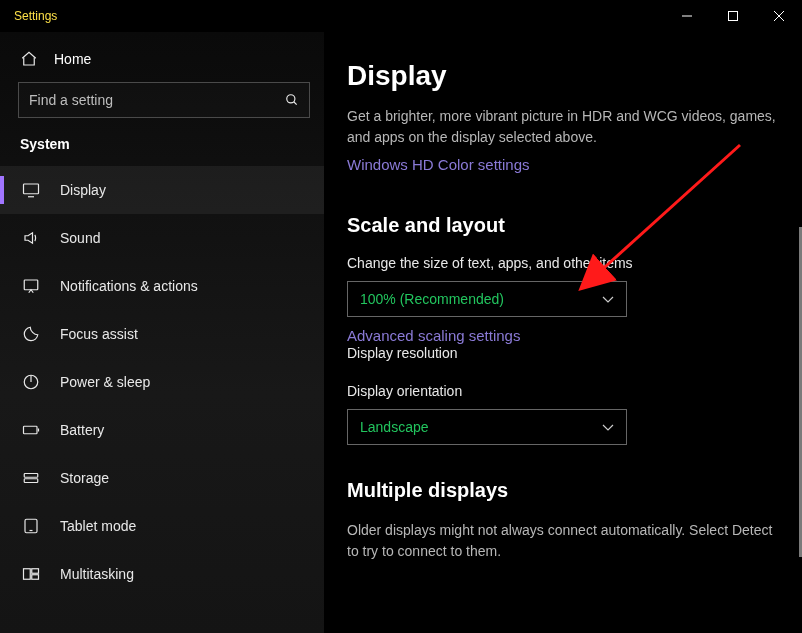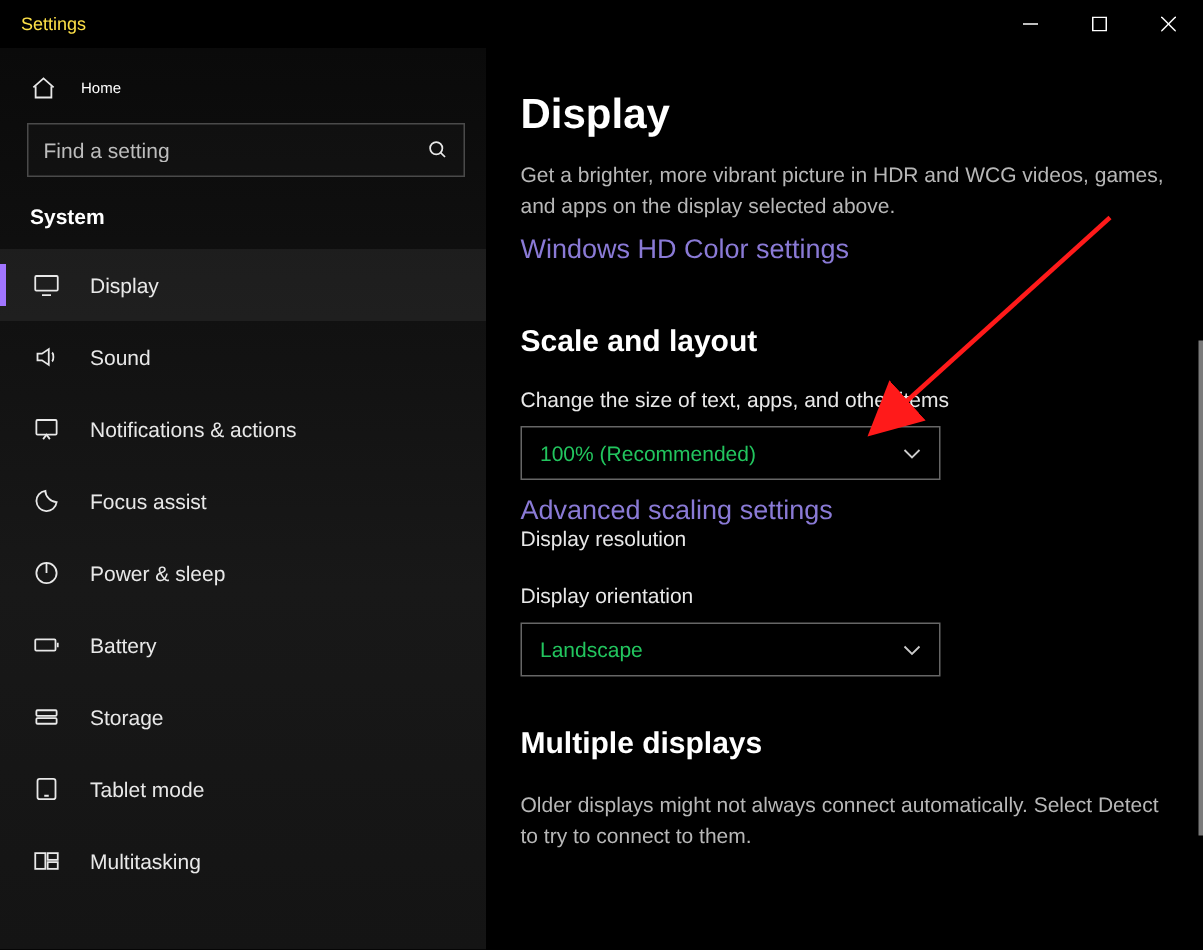--- a/index.html
+++ b/index.html
@@ -26,21 +26,21 @@
   .titlebar-btn { width: 46px; height: 32px; display:flex; align-items:center; justify-content:center; color:#fff; font-size:12px; }
   .titlebar-btn svg { width:10px; height:10px; }
   .body { flex:1; display:flex; min-height:0; }
   .sidebar {
     width: 324px;
     background: linear-gradient(180deg, #0a0a0a 0%, #111 30%, #181818 60%, #141414 100%);
     padding: 10px 0 0 0;
     display:flex;
     flex-direction:column;
   }
-  .home-row { display:flex; align-items:center; gap:16px; padding: 8px 14px 14px 20px; font-size:10px; }
+  .home-row { display:flex; align-items:center; gap:16px; padding: 8px 14px 14px 20px; font-size:14px; }
   .search-wrap { padding: 0 14px 18px 18px; }
   .search {
     width: 100%;
     height: 36px;
     background: rgba(255,255,255,0.02);
     border: 1px solid #4a4a4a;
     display:flex;
     align-items:center;
     padding: 0 10px;
     justify-content: space-between;
@@ -82,21 +82,21 @@
   .main {
     flex:1;
     background:#000;
     padding: 28px 22px 0 22px;
     overflow:auto;
     position:relative;
     border-left: 1px solid #000;
   }
   .page-title { font-size:28px; font-weight:600; margin-bottom:14px; }
   .subtitle { color:#b7b7b7; font-size:14px; line-height:1.5; margin-bottom:8px; }
-  .link { color:#8a7ad6; font-size:18px; text-decoration:none; display:inline-block; }
+  .link { color:#8a7ad6; font-size:15px; text-decoration:none; display:inline-block; }
   .section-title { font-size:20px; font-weight:600; margin-top:40px; margin-bottom:18px; }
   .section-title.tight { margin-top:34px; }
   .label { font-size:14px; color:#e8e8e8; margin-bottom:10px; }
   .dropdown {
     width: 280px;
     height: 36px;
     border: 1px solid #666;
     display:flex;
     align-items:center;
     justify-content:space-between;

